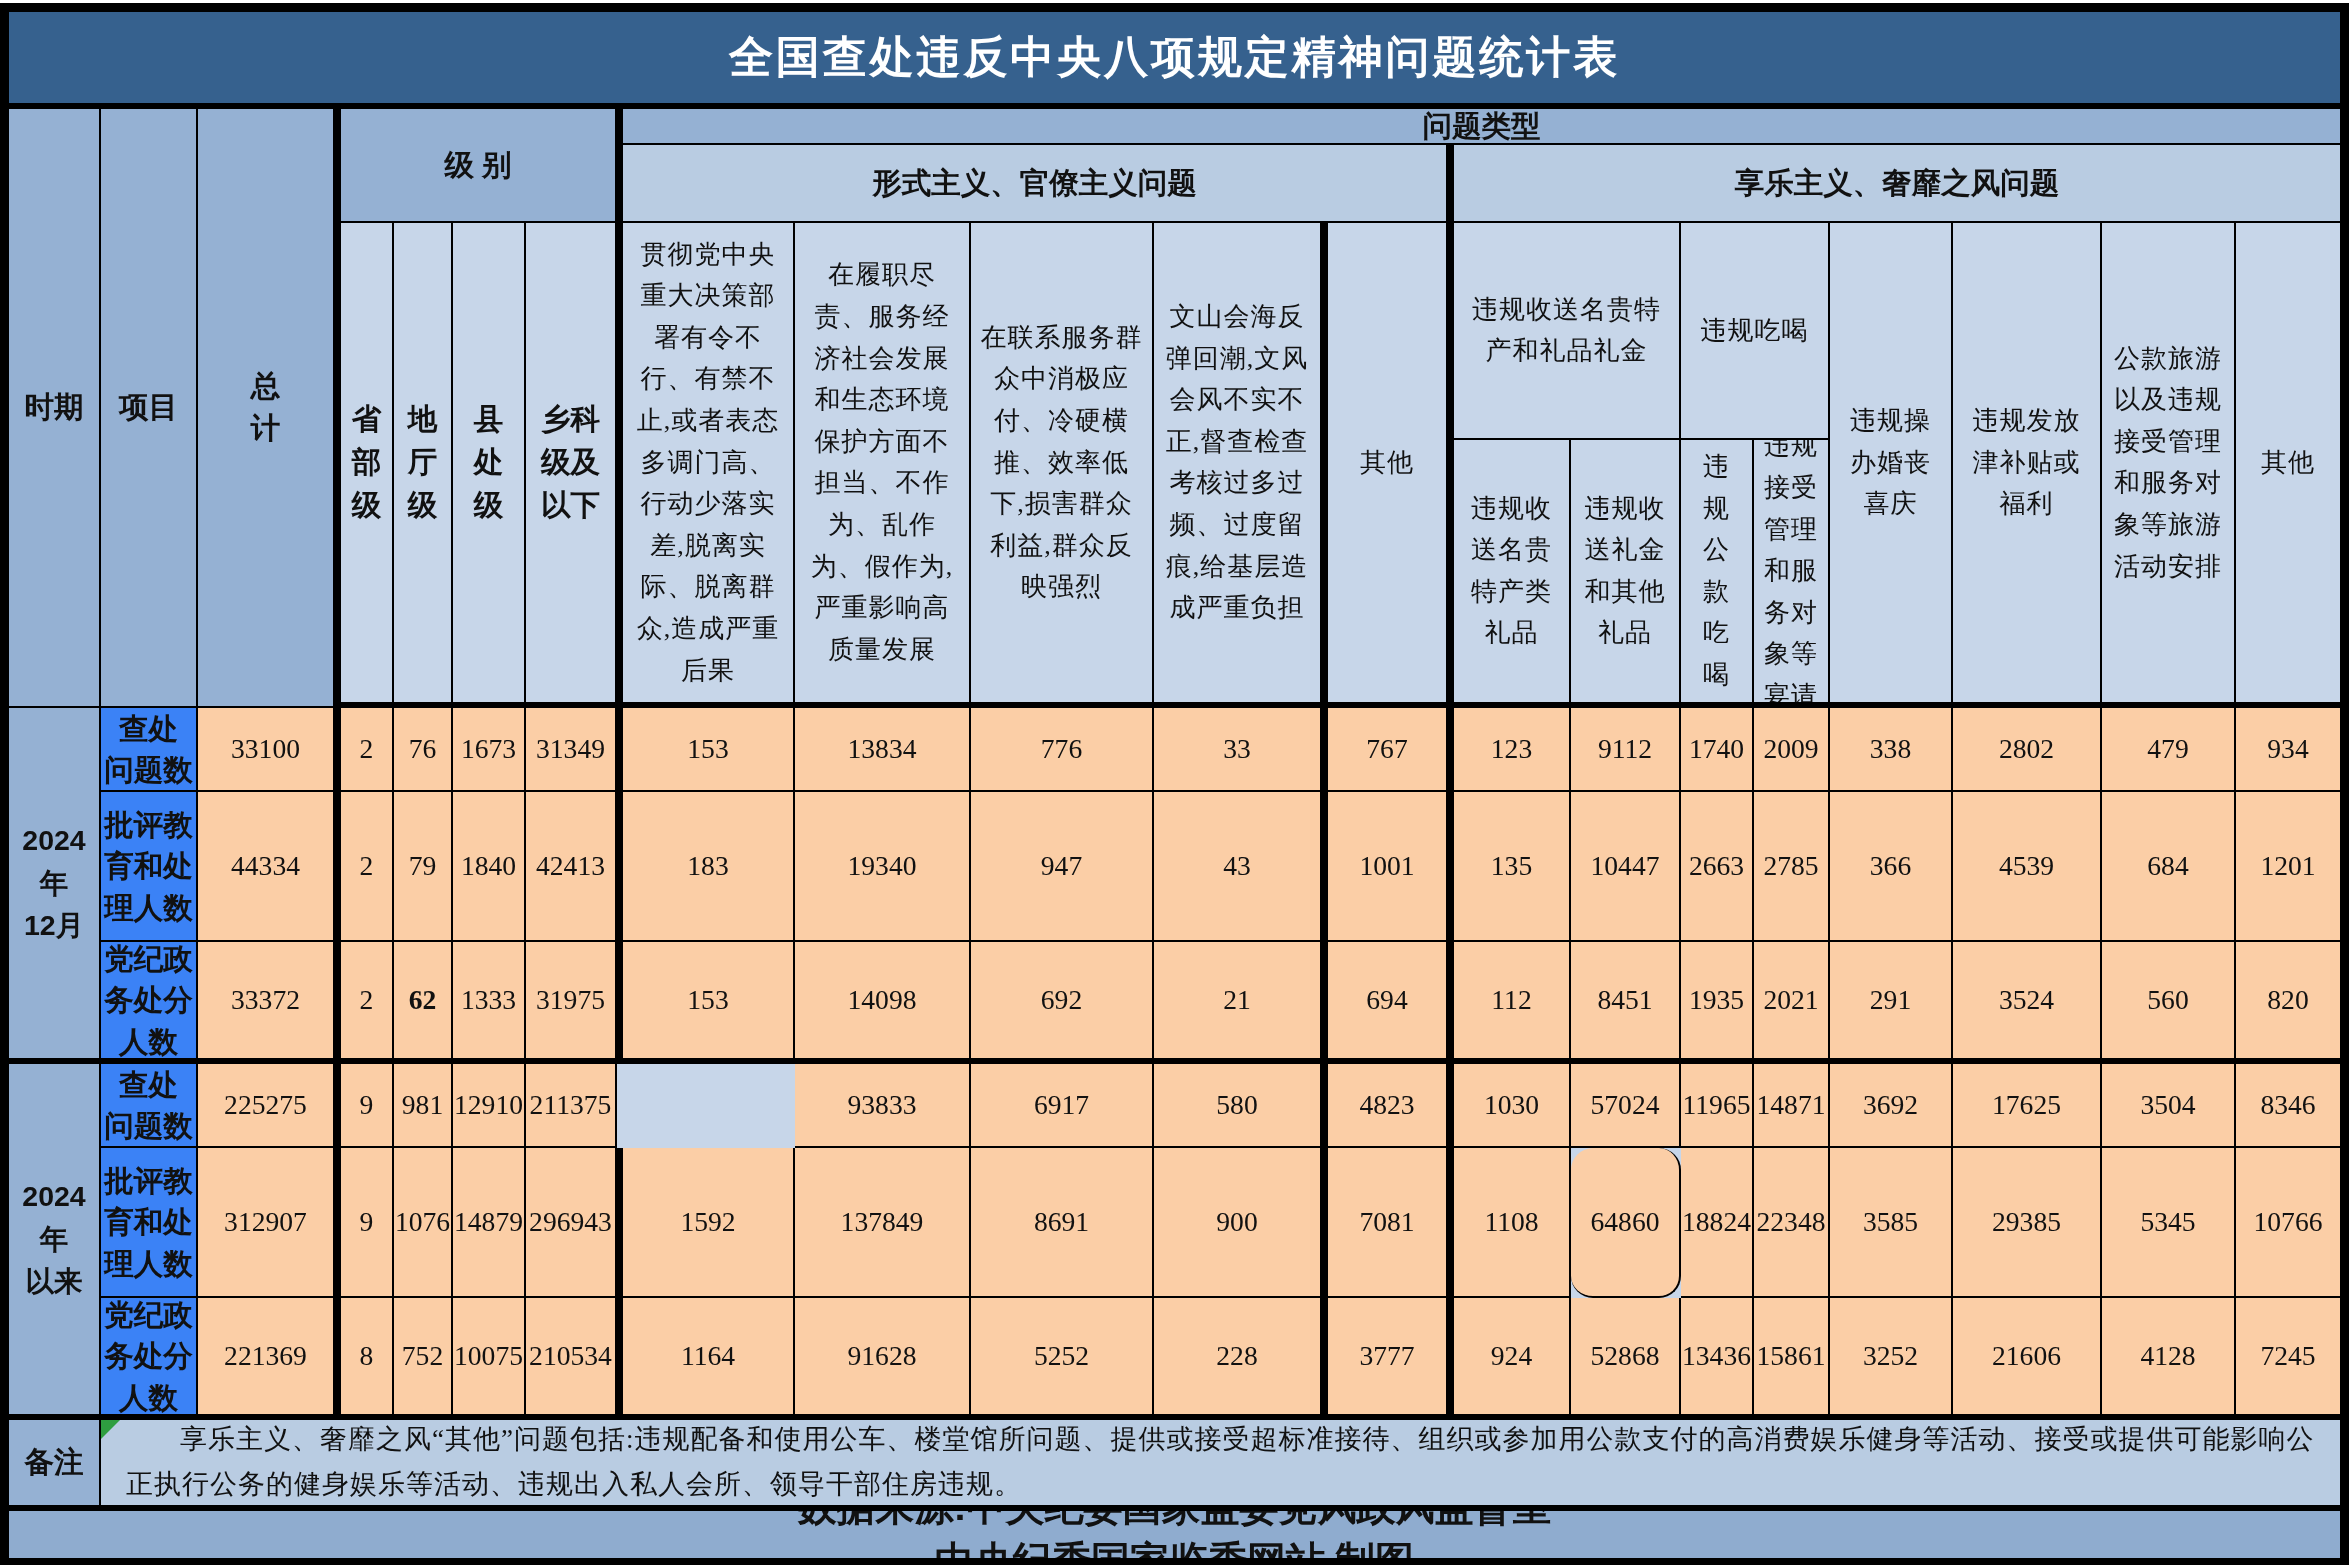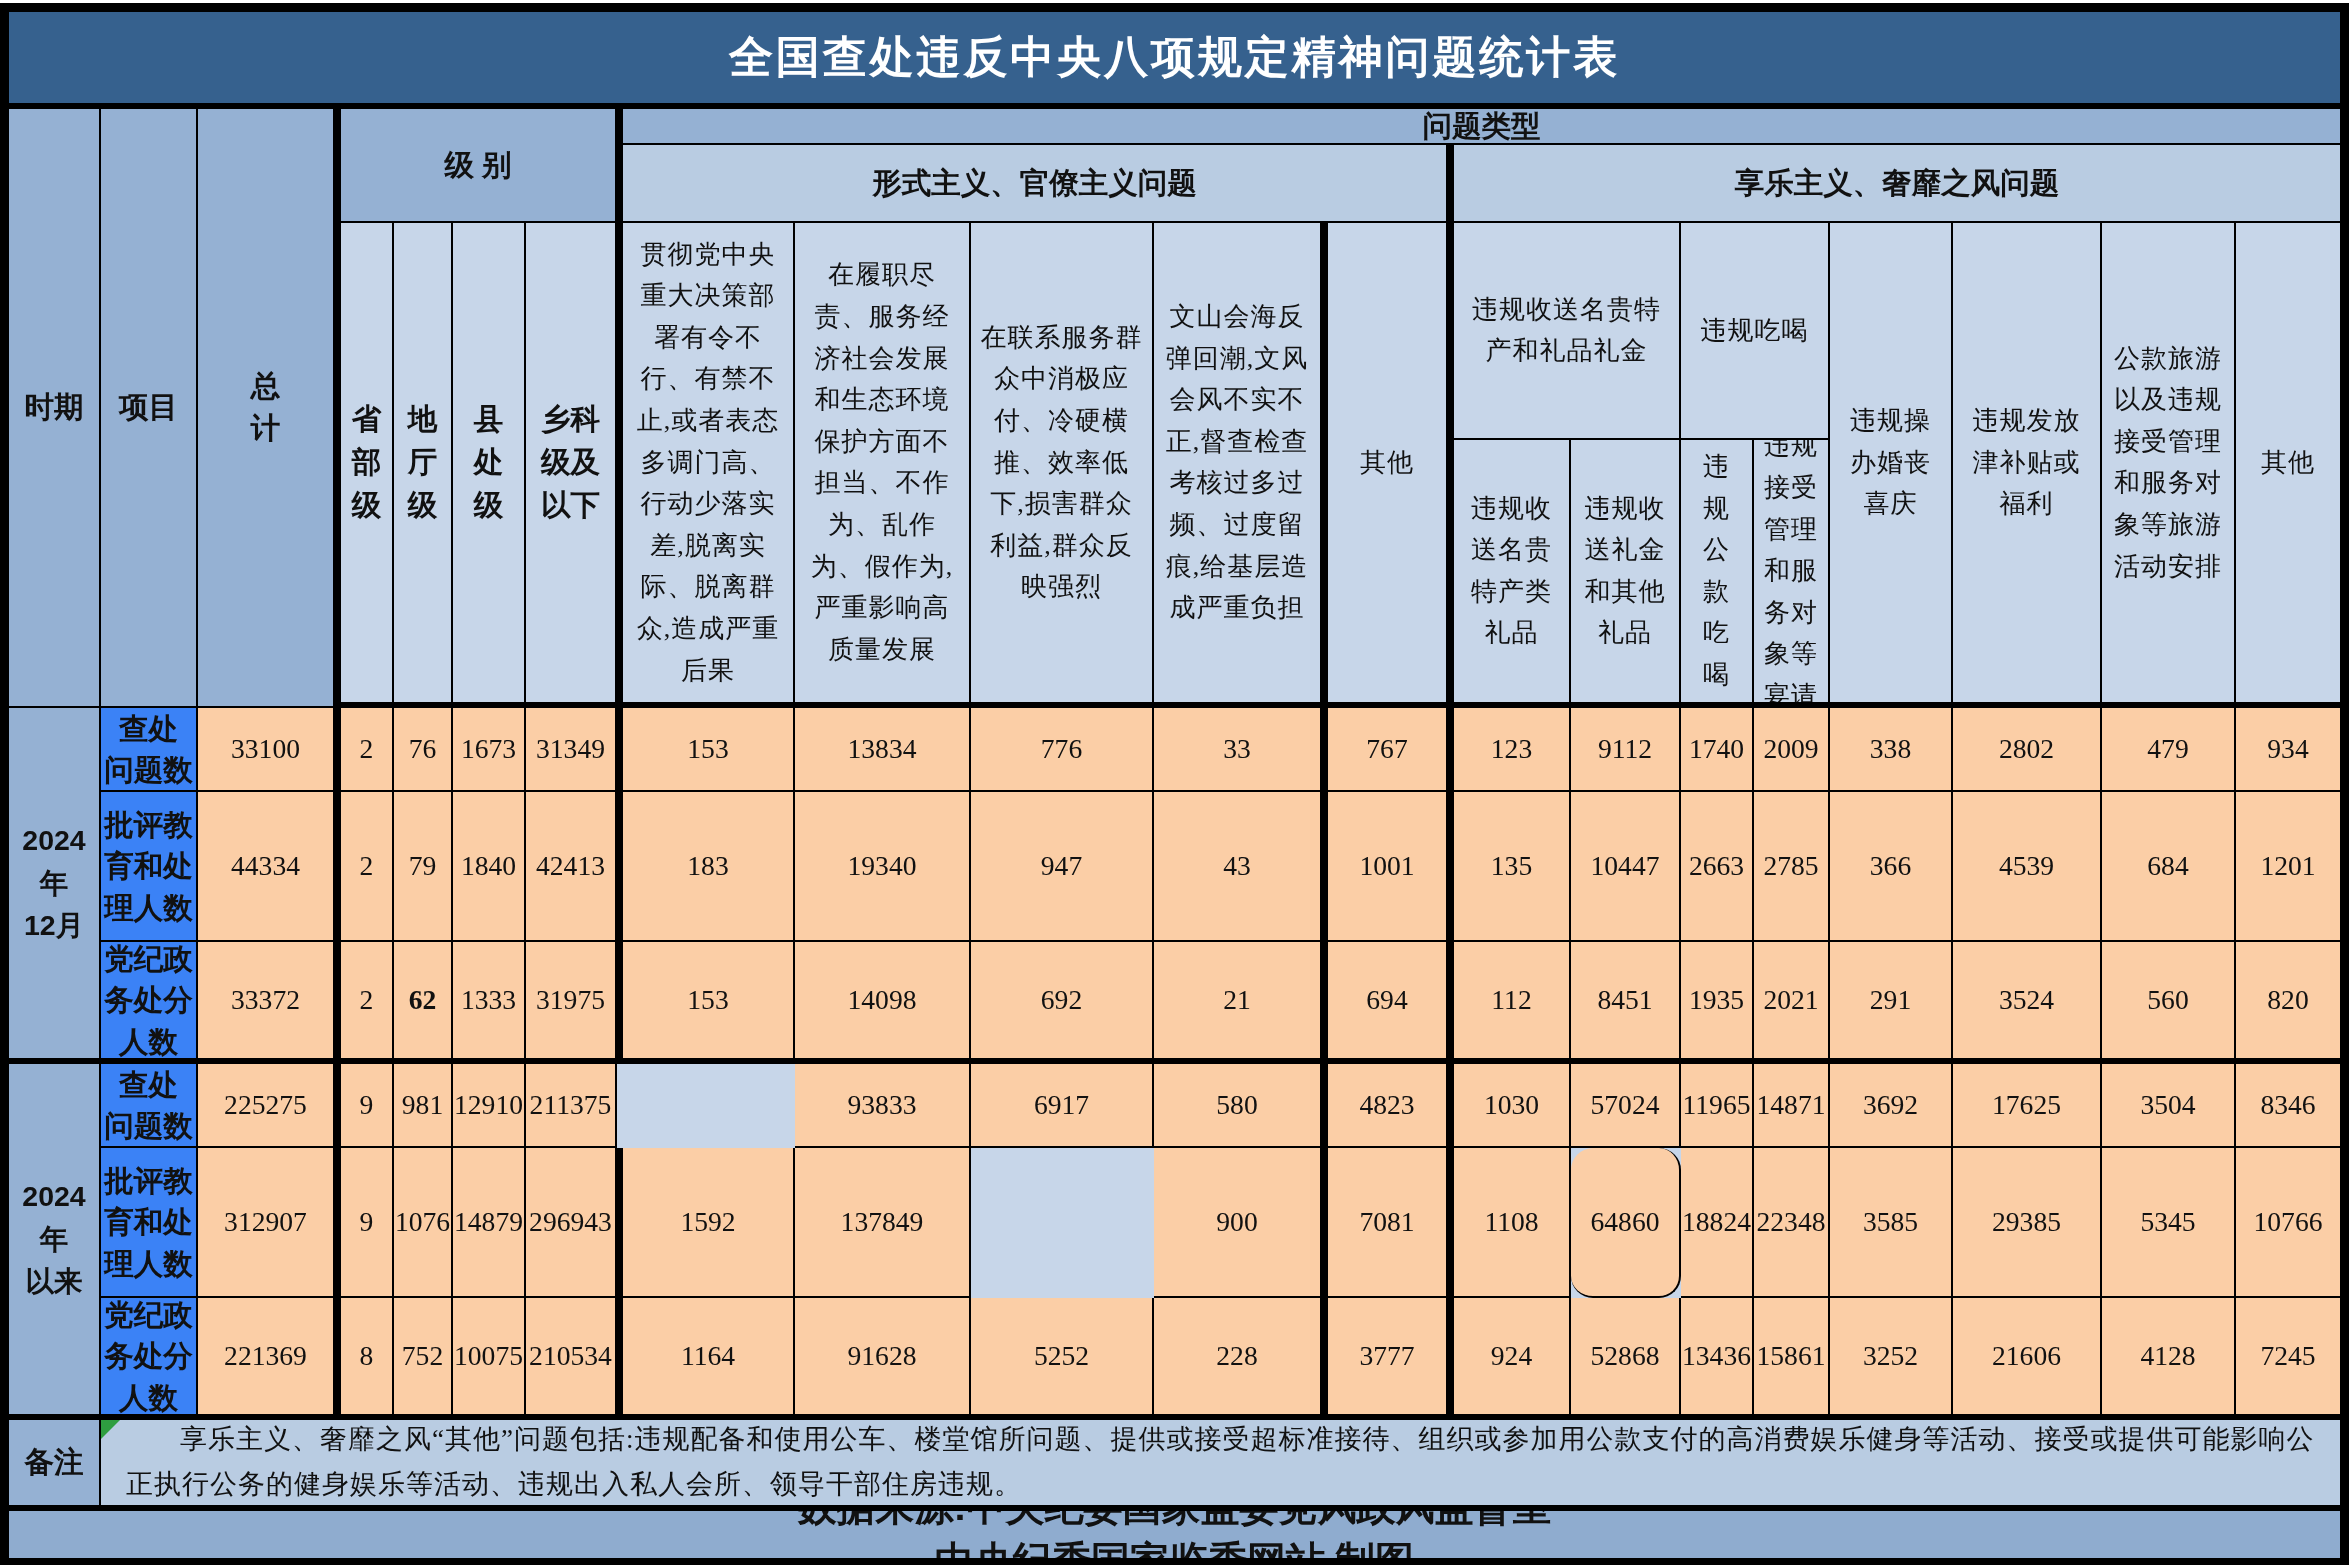--- a/index.html
+++ b/index.html
@@ -181,20 +181,21 @@
       <div class="cell rowlabel pre" style="grid-area: 9 / 2 / 10 / 3;">批评教
 育和处
 理人数</div>
       <div class="cell num" style="grid-area: 9 / 3 / 10 / 4;">312907</div>
       <div class="cell num bl" style="grid-area: 9 / 4 / 10 / 5;">9</div>
       <div class="cell num" style="grid-area: 9 / 5 / 10 / 6;">1076</div>
       <div class="cell num" style="grid-area: 9 / 6 / 10 / 7;">14879</div>
       <div class="cell num" style="grid-area: 9 / 7 / 10 / 8;">296943</div>
       <div class="cell num bl" style="grid-area: 9 / 8 / 10 / 9;">1592</div>
       <div class="cell num" style="grid-area: 9 / 9 / 10 / 10;">137849</div>
+      <div class="cell num" style="grid-area: 9 / 10 / 10 / 11;">8691</div>
       <div class="cell num" style="grid-area: 9 / 11 / 10 / 12;">900</div>
       <div class="cell num bl" style="grid-area: 9 / 12 / 10 / 13;">7081</div>
       <div class="cell num bl" style="grid-area: 9 / 13 / 10 / 14;">1108</div>
       <div class="cell num" style="grid-area: 9 / 14 / 10 / 15; border-radius: 22px;">64860</div>
       <div class="cell num" style="grid-area: 9 / 15 / 10 / 16;">18824</div>
       <div class="cell num" style="grid-area: 9 / 16 / 10 / 17;">22348</div>
       <div class="cell num" style="grid-area: 9 / 17 / 10 / 18;">3585</div>
       <div class="cell num" style="grid-area: 9 / 18 / 10 / 19;">29385</div>
       <div class="cell num" style="grid-area: 9 / 19 / 10 / 20;">5345</div>
       <div class="cell num nr" style="grid-area: 9 / 20 / 10 / 21;">10766</div>

